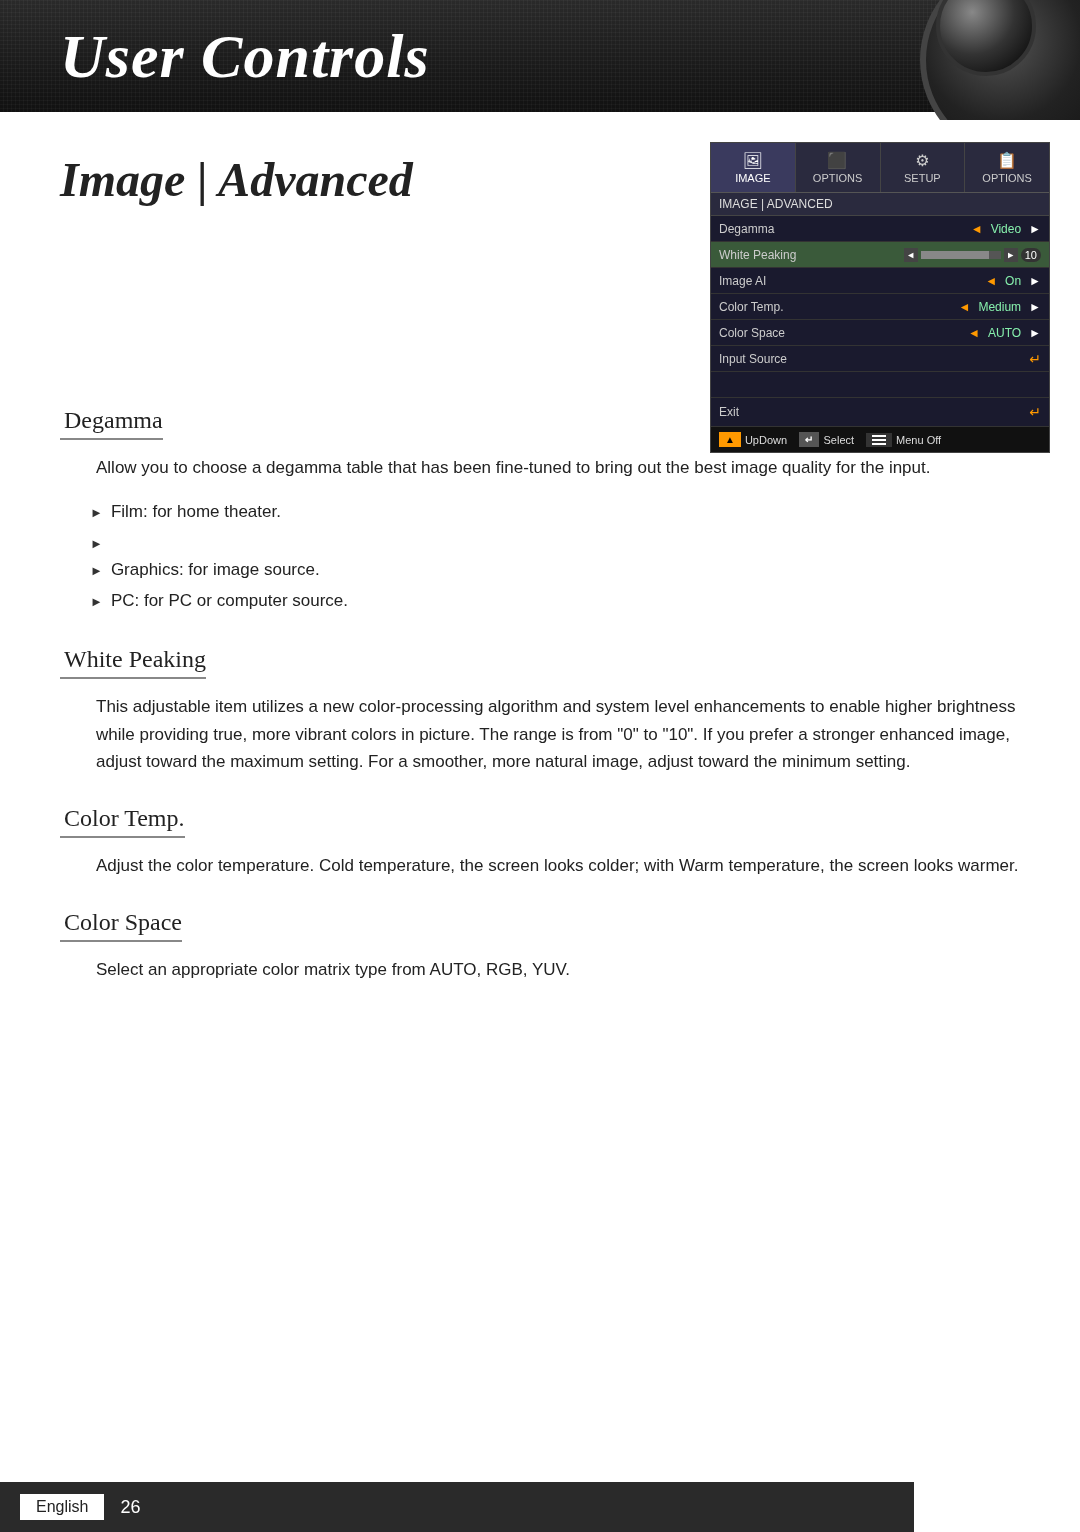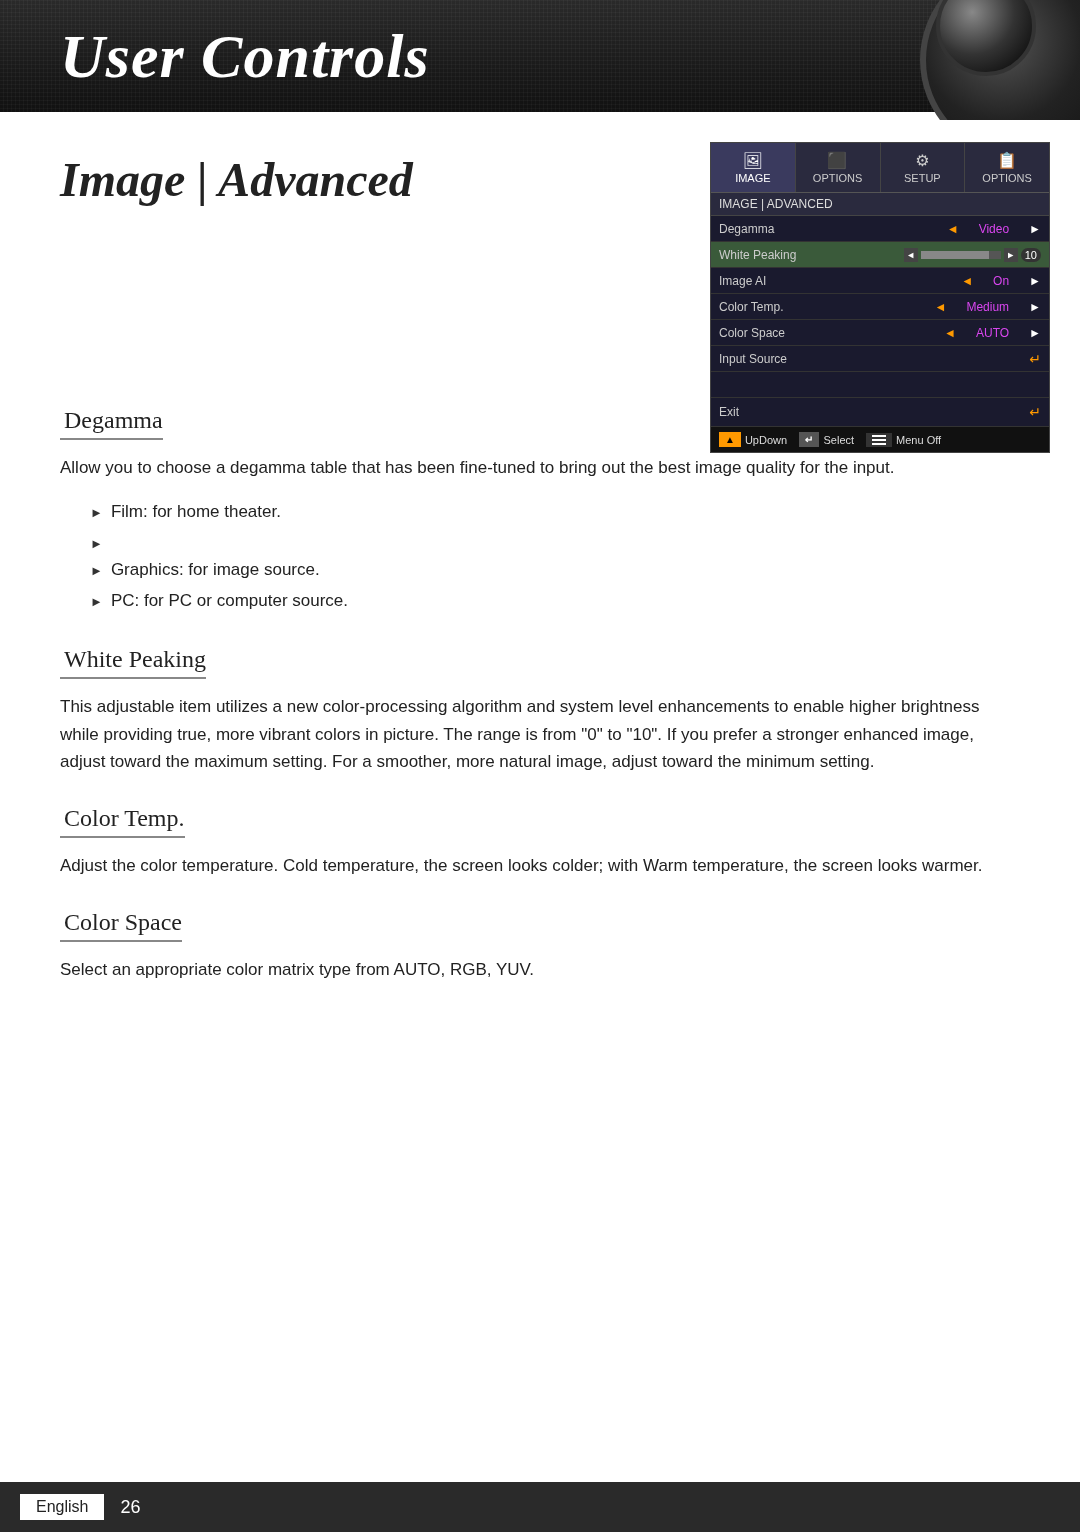--- a/index.html
+++ b/index.html
@@ -175,23 +175,23 @@
       font-size: 12px;
     }
 
     .osd-row-arrow-left {
       color: #f90;
       margin-right: 4px;
       font-size: 12px;
     }
 
     .osd-row-value {
-      color: #d946ef;
+      color: #86efac;
       font-size: 12px;
-      margin: 0 16px;
+      margin: 0 4px;
     }
 
     .osd-row-arrow-right {
       color: #fff;
       margin-left: 4px;
       font-size: 12px;
     }
 
     .osd-slider-container {
       display: flex;
@@ -320,20 +320,21 @@
       display: inline-block;
       padding-left: 4px;
     }
 
     .section-text {
       font-size: 17px;
       color: #222;
       line-height: 1.6;
       margin-bottom: 16px;
       font-family: Arial, Helvetica, sans-serif;
+      margin-left: 36px;
     }
 
     .bullet-list {
       list-style: none;
       margin-bottom: 24px;
       padding-left: 30px;
     }
 
     .bullet-list li {
       font-size: 17px;
@@ -354,21 +355,21 @@
 
     .section-block {
       margin-bottom: 30px;
     }
 
     
     .footer {
       position: fixed;
       bottom: 0;
       left: 0;
-      width: 1080px;
+      width: 914px;
       height: 50px;
       background: #2a2a2a;
       display: flex;
       align-items: center;
       padding: 4px 20px;
     }
 
     .footer-lang {
       background: #fff;
       color: #222;

